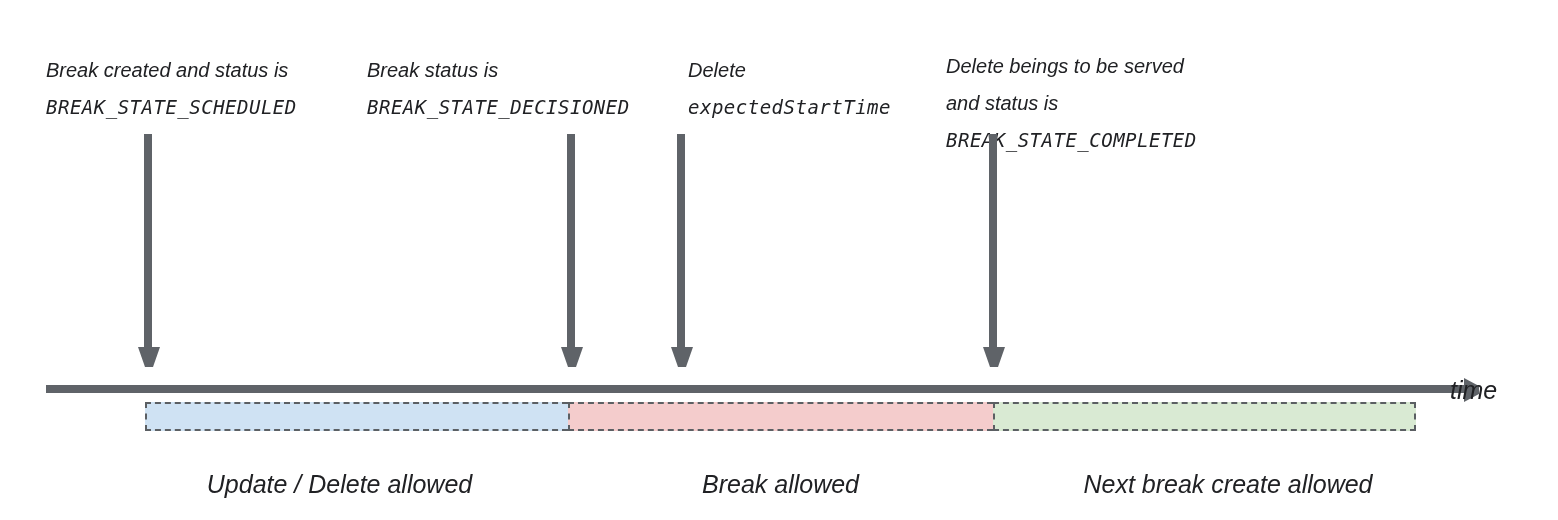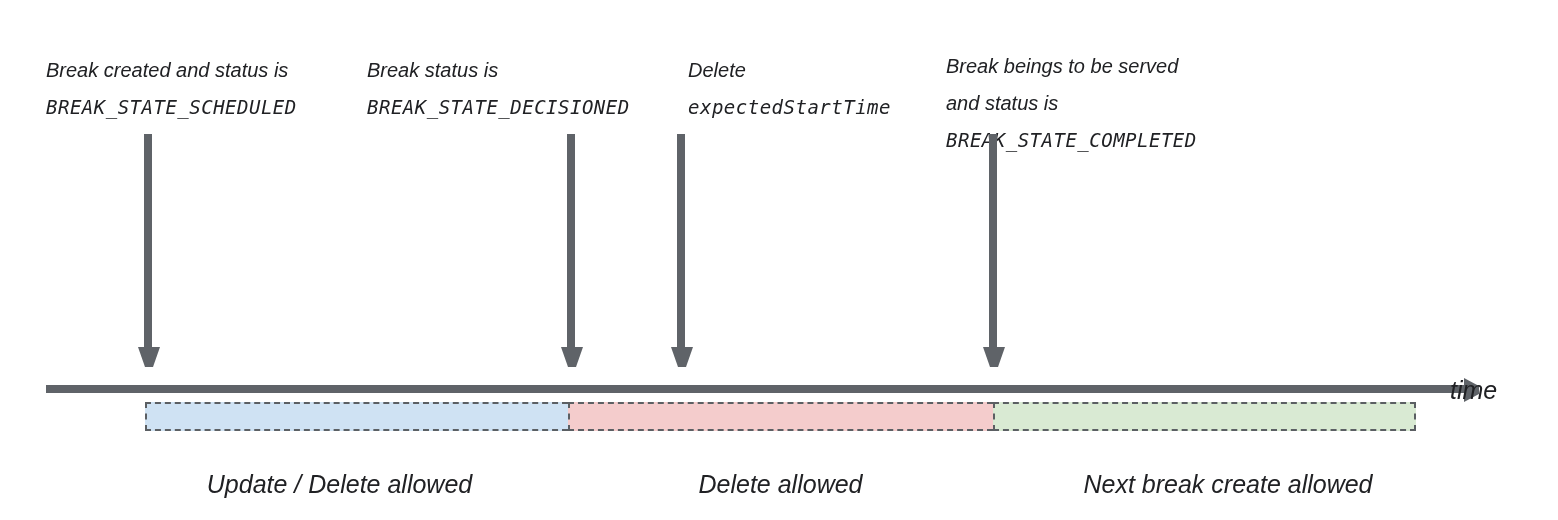--- a/index.html
+++ b/index.html
@@ -63,21 +63,21 @@
     <div class="plain">Break status is</div>
     <div class="code">BREAK_STATE_DECISIONED</div>
   </div>
 
   <div class="ann ann3">
     <div class="plain">Delete</div>
     <div class="code">expectedStartTime</div>
   </div>
 
   <div class="ann ann4">
-    <div class="plain">Break beings to be served</div>
+    <div class="plain">Delete beings to be served</div>
     <div class="plain">and status is</div>
     <div class="code">BREAK_STATE_COMPLETED</div>
   </div>
 
   <div class="varrow va1">
     <div class="shaft"></div>
     <div class="head"></div>
   </div>
   <div class="varrow va2">
     <div class="shaft"></div>
@@ -94,16 +94,16 @@
 
   <div class="tline"></div>
   <div class="thead"></div>
   <div class="tlabel">time</div>
 
   <div class="seg seg1" style="background-color: rgb(207, 226, 243);"></div>
   <div class="seg seg2" style="background-color: rgb(244, 204, 204);"></div>
   <div class="seg seg3" style="background-color: rgb(217, 234, 211);"></div>
 
   <div class="slabel sl1">Update / Delete allowed</div>
-  <div class="slabel sl2">Delete allowed</div>
+  <div class="slabel sl2">Break allowed</div>
   <div class="slabel sl3">Next break create allowed</div>
 
 </div>
 
 </body></html>

